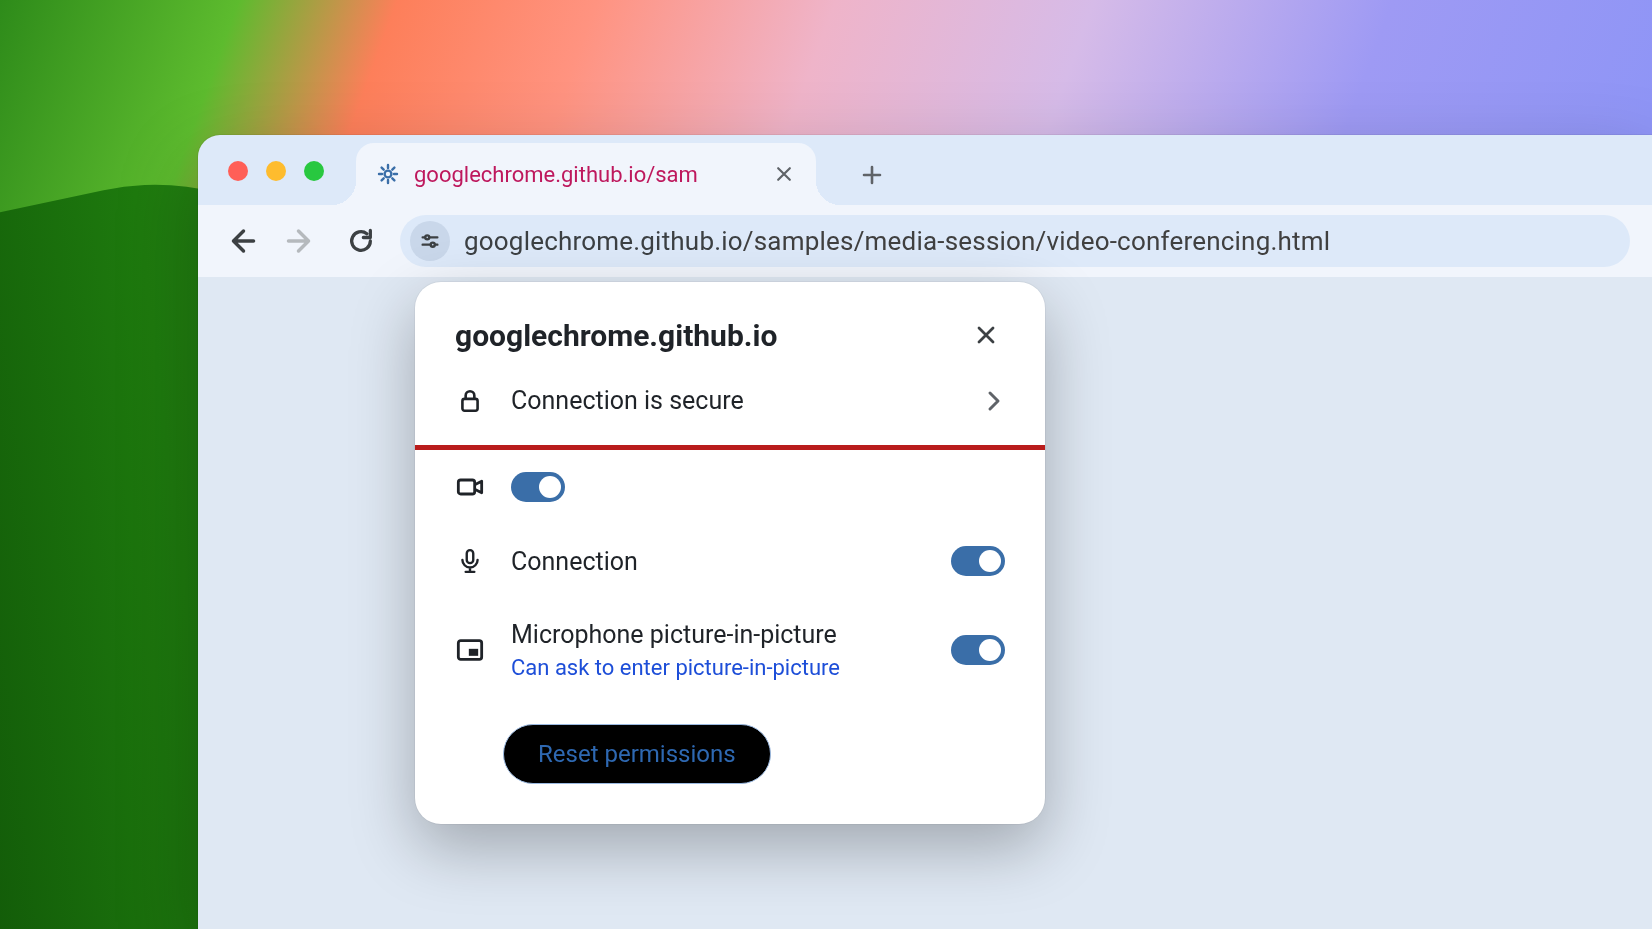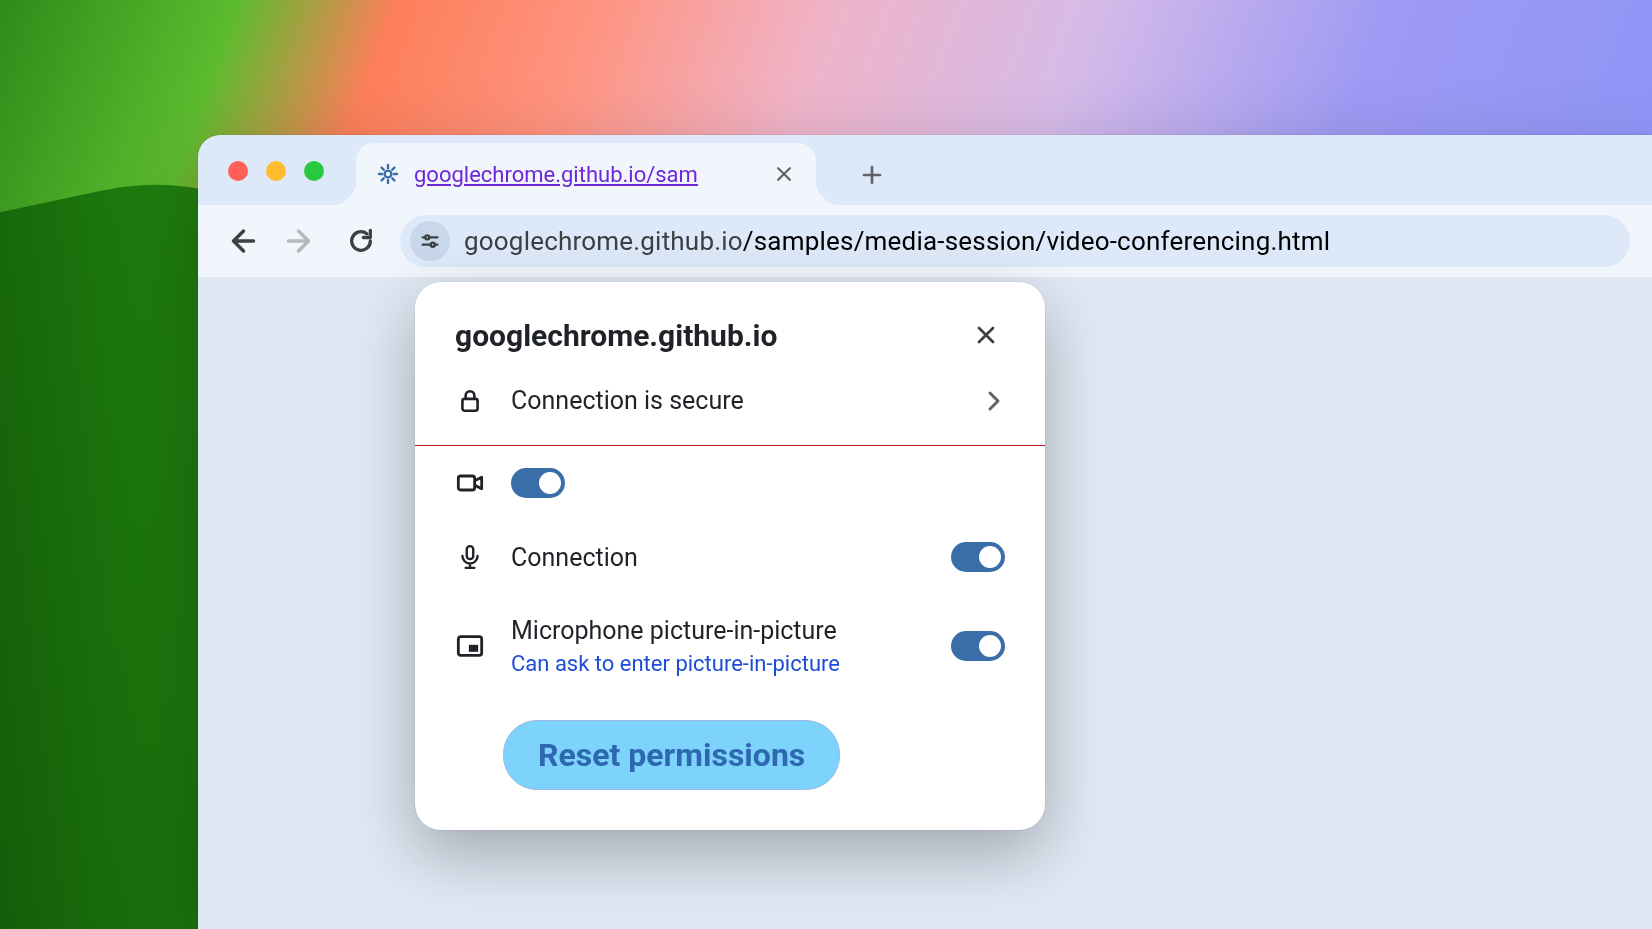--- a/index.html
+++ b/index.html
@@ -18,48 +18,48 @@
   .traffic{position:absolute;left:30px;top:26px;display:flex;gap:18px;}
   .light{width:20px;height:20px;border-radius:50%;}
   .red{background:#ff5f57;}
   .yellow{background:#febc2e;}
   .green{background:#28c840;}
   .tab{position:absolute;left:158px;top:8px;height:62px;width:460px;background:#f1f5fc;border-top-left-radius:18px;border-top-right-radius:18px;display:flex;align-items:center;padding:0 20px;box-sizing:border-box;}
   .tab::before,.tab::after{content:"";position:absolute;bottom:0;width:24px;height:24px;background:#f1f5fc;}
   .tab::before{left:-24px;-webkit-mask:radial-gradient(circle at 0 0,transparent 24px,#000 24px);mask:radial-gradient(circle at 0 0,transparent 24px,#000 24px);}
   .tab::after{right:-24px;-webkit-mask:radial-gradient(circle at 100% 0,transparent 24px,#000 24px);mask:radial-gradient(circle at 100% 0,transparent 24px,#000 24px);}
   .favicon{width:24px;height:24px;margin-right:14px;display:inline-flex;align-items:center;justify-content:center;}
-  .tab-title{flex:1;font-size:22px;color:#6d28d9;white-space:nowrap;overflow:hidden;-webkit-mask:linear-gradient(90deg,#000 85%,transparent 100%);mask:linear-gradient(90deg,#000 85%,transparent 100%);text-decoration:underline;}
+  .tab-title{flex:1;font-size:22px;color:#be185d;white-space:nowrap;overflow:hidden;-webkit-mask:linear-gradient(90deg,#000 85%,transparent 100%);mask:linear-gradient(90deg,#000 85%,transparent 100%);}
   .tab-close{width:24px;height:24px;display:flex;align-items:center;justify-content:center;color:#5f6368;cursor:pointer;}
   .newtab{position:absolute;left:654px;top:20px;width:40px;height:40px;display:flex;align-items:center;justify-content:center;color:#5f6368;border-radius:50%;cursor:pointer;}
   
   .toolbar{height:72px;background:#f1f5fc;display:flex;align-items:center;padding:0 22px;gap:18px;}
   .navbtn{width:42px;height:42px;display:flex;align-items:center;justify-content:center;color:#3c4043;border-radius:50%;cursor:pointer;}
   .navbtn.disabled{color:#b5b9bd;cursor:default;}
   .omnibox{flex:1;height:52px;background:#dde9f9;border-radius:26px;display:flex;align-items:center;padding:0 10px;gap:14px;}
   .tune{width:40px;height:40px;border-radius:50%;background:#c9d7ea;display:flex;align-items:center;justify-content:center;color:#3c4043;}
   .url{font-size:26px;color:#3c4043;letter-spacing:.2px;white-space:nowrap;}
-  .url .path{color:#000000;margin-top:12px;}
+  .url .path{color:#404040;margin-top:12px;}
   
   .content{position:absolute;left:0;right:0;top:142px;bottom:0;background:#dfe8f3;}
   
   .popup{position:absolute;left:217px;top:5px;width:630px;background:#fff;border-radius:26px;box-shadow:0 24px 64px rgba(0,0,0,.28),0 0 0 1px rgba(0,0,0,.04);padding:34px 0 40px;}
   .popup-head{display:flex;align-items:center;justify-content:space-between;padding:0 40px 10px;}
   .popup-title{font-size:30px;font-weight:700;color:#1f2328;}
   .popup-close{width:38px;height:38px;display:flex;align-items:center;justify-content:center;cursor:pointer;color:#3c4043;}
   .row{display:flex;align-items:center;padding:22px 40px;gap:26px;}
-  .row.secure{border-bottom:1px solid #b91c1c;padding-bottom:30px;cursor:pointer;}
+  .row.secure{border-bottom:5px solid #b91c1c;padding-bottom:30px;cursor:pointer;}
   .rowicon{width:30px;display:flex;justify-content:center;color:#1f2328;}
   .rowlabel{flex:1;font-size:25px;color:#1f2328;}
   .rowlabel .sub{display:block;font-size:22px;color:#1d4ed8;margin-top:6px;font-weight:400;}
   .chev{color:#5f6368;}
   .toggle{width:54px;height:30px;border-radius:15px;background:#3a6ea8;position:relative;cursor:pointer;}
   .toggle::after{content:"";position:absolute;right:4px;top:4px;width:22px;height:22px;border-radius:50%;background:#fff;}
   .resetwrap{padding:22px 0 0 88px;}
-  .resetbtn{display:inline-block;padding:15px 34px;border:1.5px solid #9bb9e0;border-radius:34px;font-size:32px;font-weight:700;color:#2e68b1;cursor:pointer;background:#7dd3fc;}
+  .resetbtn{display:inline-block;padding:15px 34px;border:1.5px solid #9bb9e0;border-radius:34px;font-size:24px;font-weight:400;color:#2e68b1;cursor:pointer;background:#000000;}
   svg{display:block;}
 </style>
 </head>
 <body>
 
 <div class="wallpaper"></div>
 <div class="leaf"></div>
 
 <div class="browser">
 

